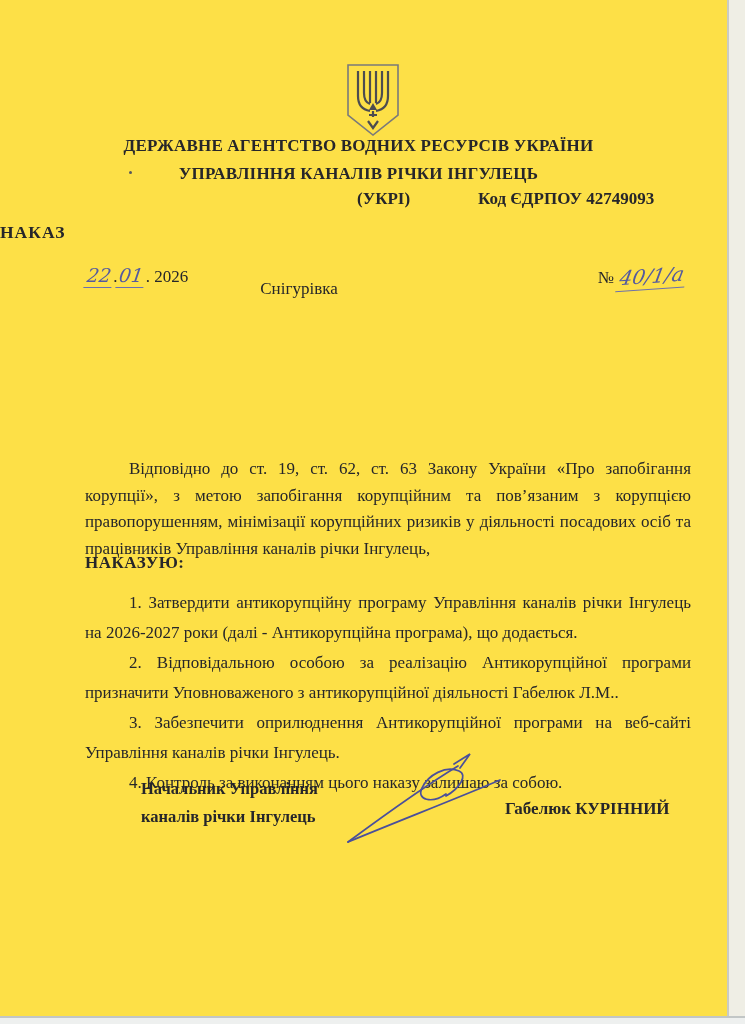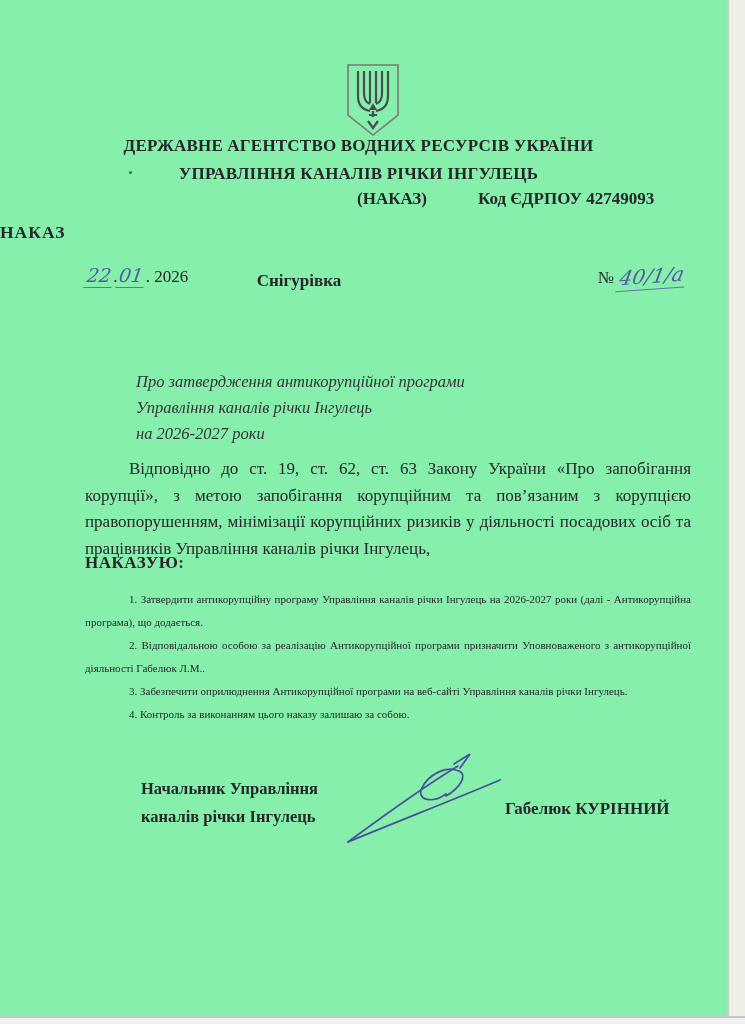--- a/index.html
+++ b/index.html
@@ -1,20 +1,20 @@
 <!DOCTYPE html>
 <html><head>
 <meta charset="utf-8">
 <style>
   html,body{margin:0;padding:0;background:#d8d8d2;}
   .scan-page{
     position:relative;
     width:745px;height:1024px;
     margin:0 auto;
-    background:#86efac;
+    background:#fde047;
     font-family:"Liberation Serif", serif;
     color:#26262a;
     overflow:hidden;
   }
   
   .edge-right-line{position:absolute;left:727px;top:0;width:2px;height:1024px;background:#c9cbc5;}
   .edge-right-strip{position:absolute;left:729px;top:0;width:16px;height:1024px;background:#efeee5;}
   .edge-bottom-line{position:absolute;left:0;top:1016px;width:745px;height:2px;background:#c2c6c6;}
   .edge-bottom-strip{position:absolute;left:0;top:1018px;width:745px;height:6px;background:#eef0ef;}
   .speck{position:absolute;left:129px;top:171px;width:3px;height:3px;border-radius:50%;background:#57575d;}
@@ -24,21 +24,21 @@
   .h-line{position:absolute;left:0;width:717px;text-align:center;font-weight:bold;letter-spacing:.2px;}
   .h-line1{top:136px;font-size:17px;}
   .h-line2{top:164px;font-size:17px;}
   .h-abbr{position:absolute;top:189px;left:357px;font-weight:bold;font-size:17px;}
   .h-code{position:absolute;top:189px;left:478px;font-weight:bold;font-size:17px;}
 
   .doc-type{position:absolute;top:222px;left:0;width:717px;text-align:left;font-weight:bold;font-size:17.5px;letter-spacing:1px;}
 
   .req-row{position:absolute;top:260px;left:0;width:717px;height:34px;font-size:17px;}
   .req-date{position:absolute;left:85px;top:4px;}
-  .req-place{position:absolute;left:0;width:598px;text-align:center;top:11px;font-weight:bold;}
+  .req-place{position:absolute;left:0;width:598px;text-align:center;top:19px;}
   .req-number{position:absolute;left:598px;top:4px;}
 
   .ink{
     font-family:"DejaVu Serif", serif;
     font-style:italic;
     color:#545a9f;
     font-size:19px;
     display:inline-block;
     transform:skewX(-8deg);
   }
@@ -46,21 +46,21 @@
   .ink-num{transform:skewX(-14deg) rotate(-4deg);font-size:20px;}
 
   .subject{position:absolute;left:136px;top:369px;font-style:italic;font-size:16.5px;line-height:26px;color:#33333a;}
 
   .preamble{
     position:absolute;left:85px;top:456px;width:606px;
     font-size:17px;line-height:26.5px;text-align:justify;text-indent:44px;margin:0;
   }
   .command-word{position:absolute;left:85px;top:553px;font-weight:bold;font-size:17px;letter-spacing:.5px;}
   .items{position:absolute;left:85px;top:588px;width:606px;}
-  .items p{margin:0;font-size:11px;line-height:23px;text-align:justify;text-indent:44px;}
+  .items p{margin:0;font-size:17px;line-height:30px;text-align:justify;text-indent:44px;}
 
   .sig-position{position:absolute;left:141px;top:775px;font-weight:bold;font-size:16.5px;line-height:28px;}
   .sig-name{position:absolute;left:505px;top:799px;font-weight:bold;font-size:17px;}
   .sig-stroke{position:absolute;left:342px;top:750px;}
 </style>
 </head>
 <body>
 
 <div class="scan-page">
 
@@ -83,41 +83,36 @@
         <path d="M29 48 v6"></path>
         <path d="M24 58 l5 7 l5 -7"></path>
       </g>
       <path d="M29 40 l-4 7 h8 Z" fill="#4c4c50"></path>
       <path d="M25 52 h8" stroke="#4c4c50" stroke-width="2"></path>
     </svg>
   </div>
 
   <div class="h-line h-line1">ДЕРЖАВНЕ АГЕНТСТВО ВОДНИХ РЕСУРСІВ УКРАЇНИ</div>
   <div class="h-line h-line2">УПРАВЛІННЯ КАНАЛІВ РІЧКИ ІНГУЛЕЦЬ</div>
-  <div class="h-abbr">(НАКАЗ)</div>
+  <div class="h-abbr">(УКРІ)</div>
   <div class="h-code">Код ЄДРПОУ 42749093</div>
 
   <div class="doc-type">НАКАЗ</div>
 
   <div class="req-row">
     <div class="req-date">
       <span class="ink ink-ul">22</span><span>.</span><span class="ink ink-ul">01</span><span>. 2026</span>
     </div>
     <div class="req-place">Снігурівка</div>
     <div class="req-number">
       <span>№</span>
       <span class="ink ink-ul ink-num">40/1/а</span>
     </div>
   </div>
 
-  <div class="subject">
-    <div>Про затвердження антикорупційної програми</div>
-    <div>Управління каналів річки Інгулець</div>
-    <div>на 2026-2027 роки</div>
-  </div>
 
   <p class="preamble">Відповідно до ст. 19, ст. 62, ст. 63 Закону України «Про запобігання корупції», з метою запобігання корупційним та пов’язаним з корупцією правопорушенням,  мінімізації корупційних ризиків у діяльності посадових осіб та працівників Управління каналів річки Інгулець,</p>
 
   <div class="command-word">НАКАЗУЮ:</div>
 
   <div class="items">
     <p>1. Затвердити антикорупційну програму Управління каналів річки Інгулець на 2026-2027 роки (далі - Антикорупційна програма), що додається.</p>
     <p>2. Відповідальною особою за реалізацію Антикорупційної програми призначити Уповноваженого з антикорупційної діяльності Габелюк Л.М..</p>
     <p>3. Забезпечити оприлюднення Антикорупційної програми на веб-сайті Управління каналів річки Інгулець.</p>
     <p>4. Контроль за виконанням цього наказу залишаю за собою.</p>

